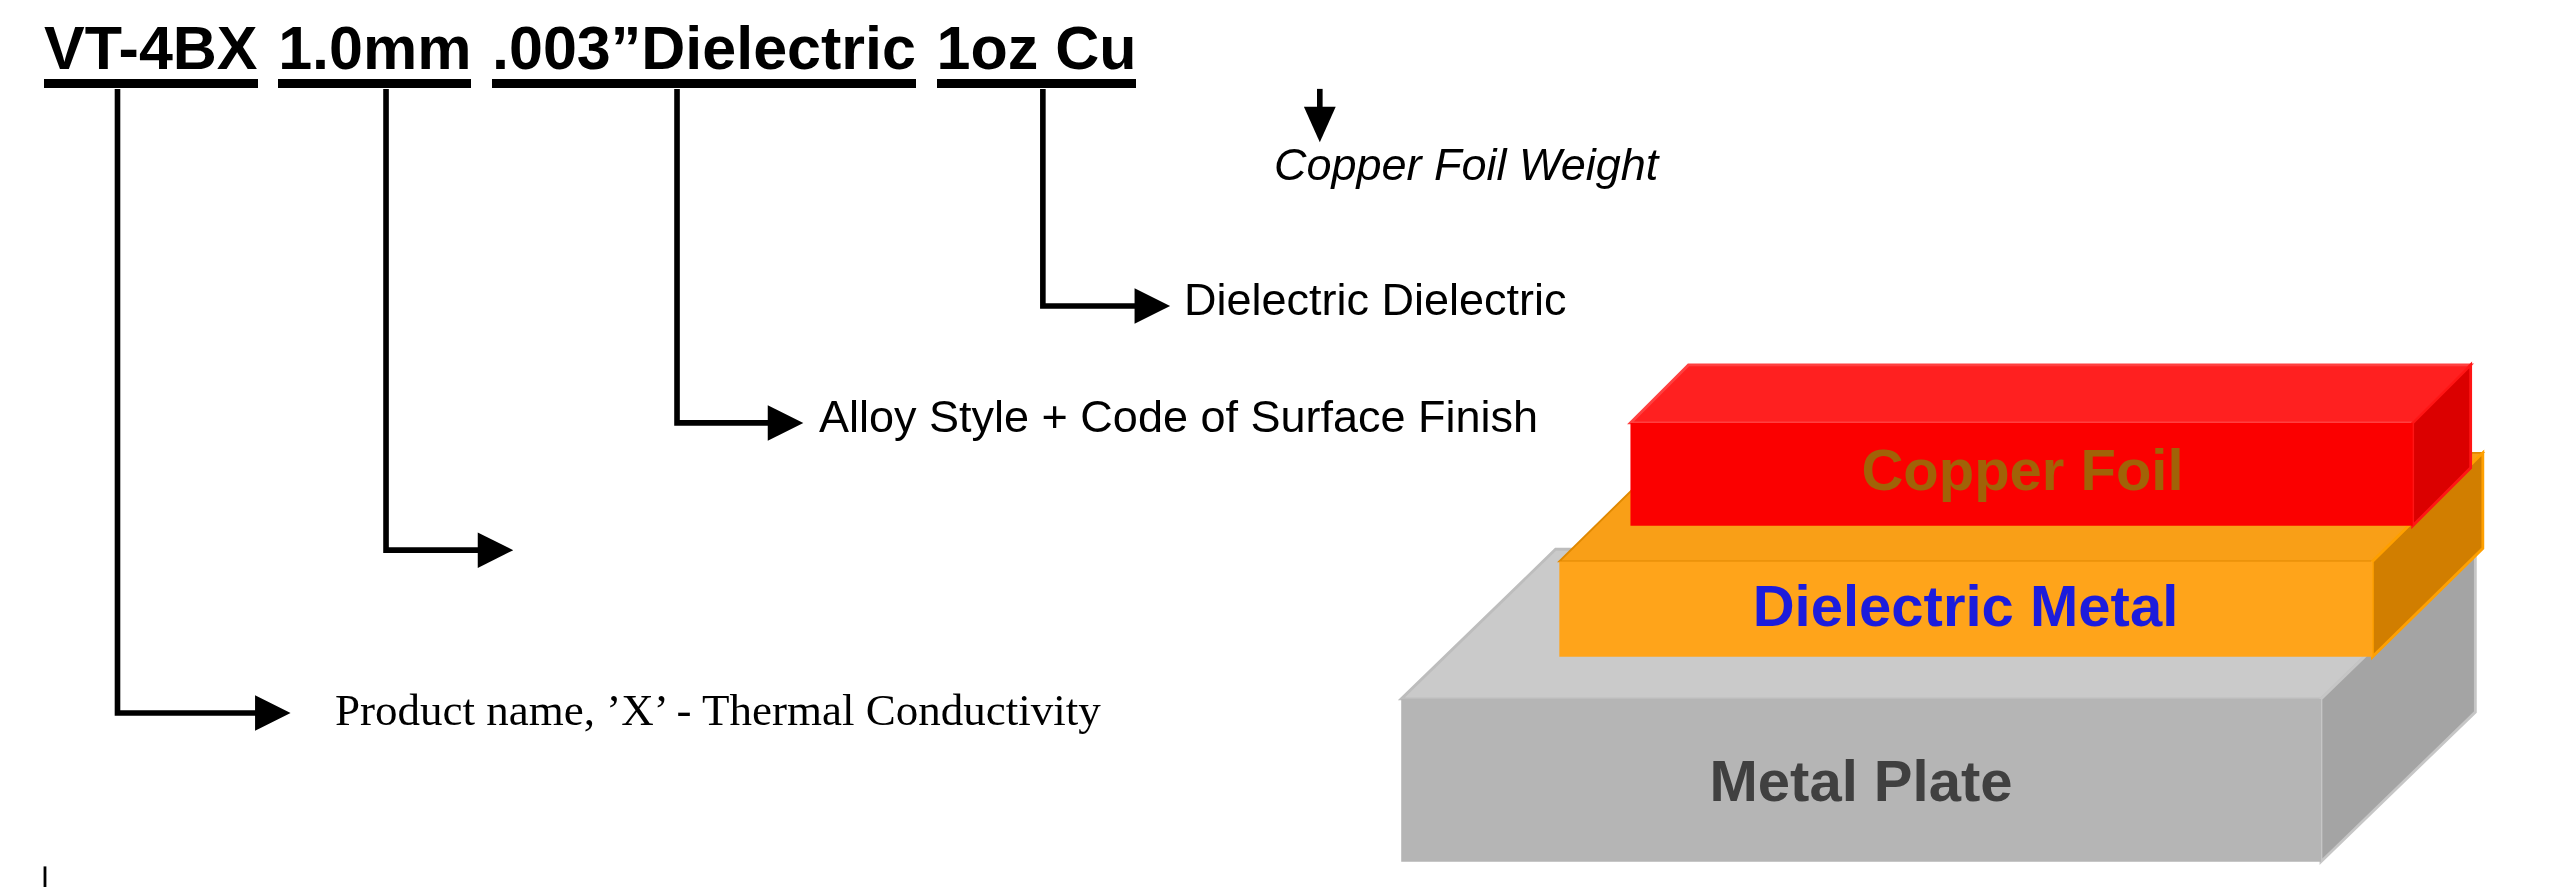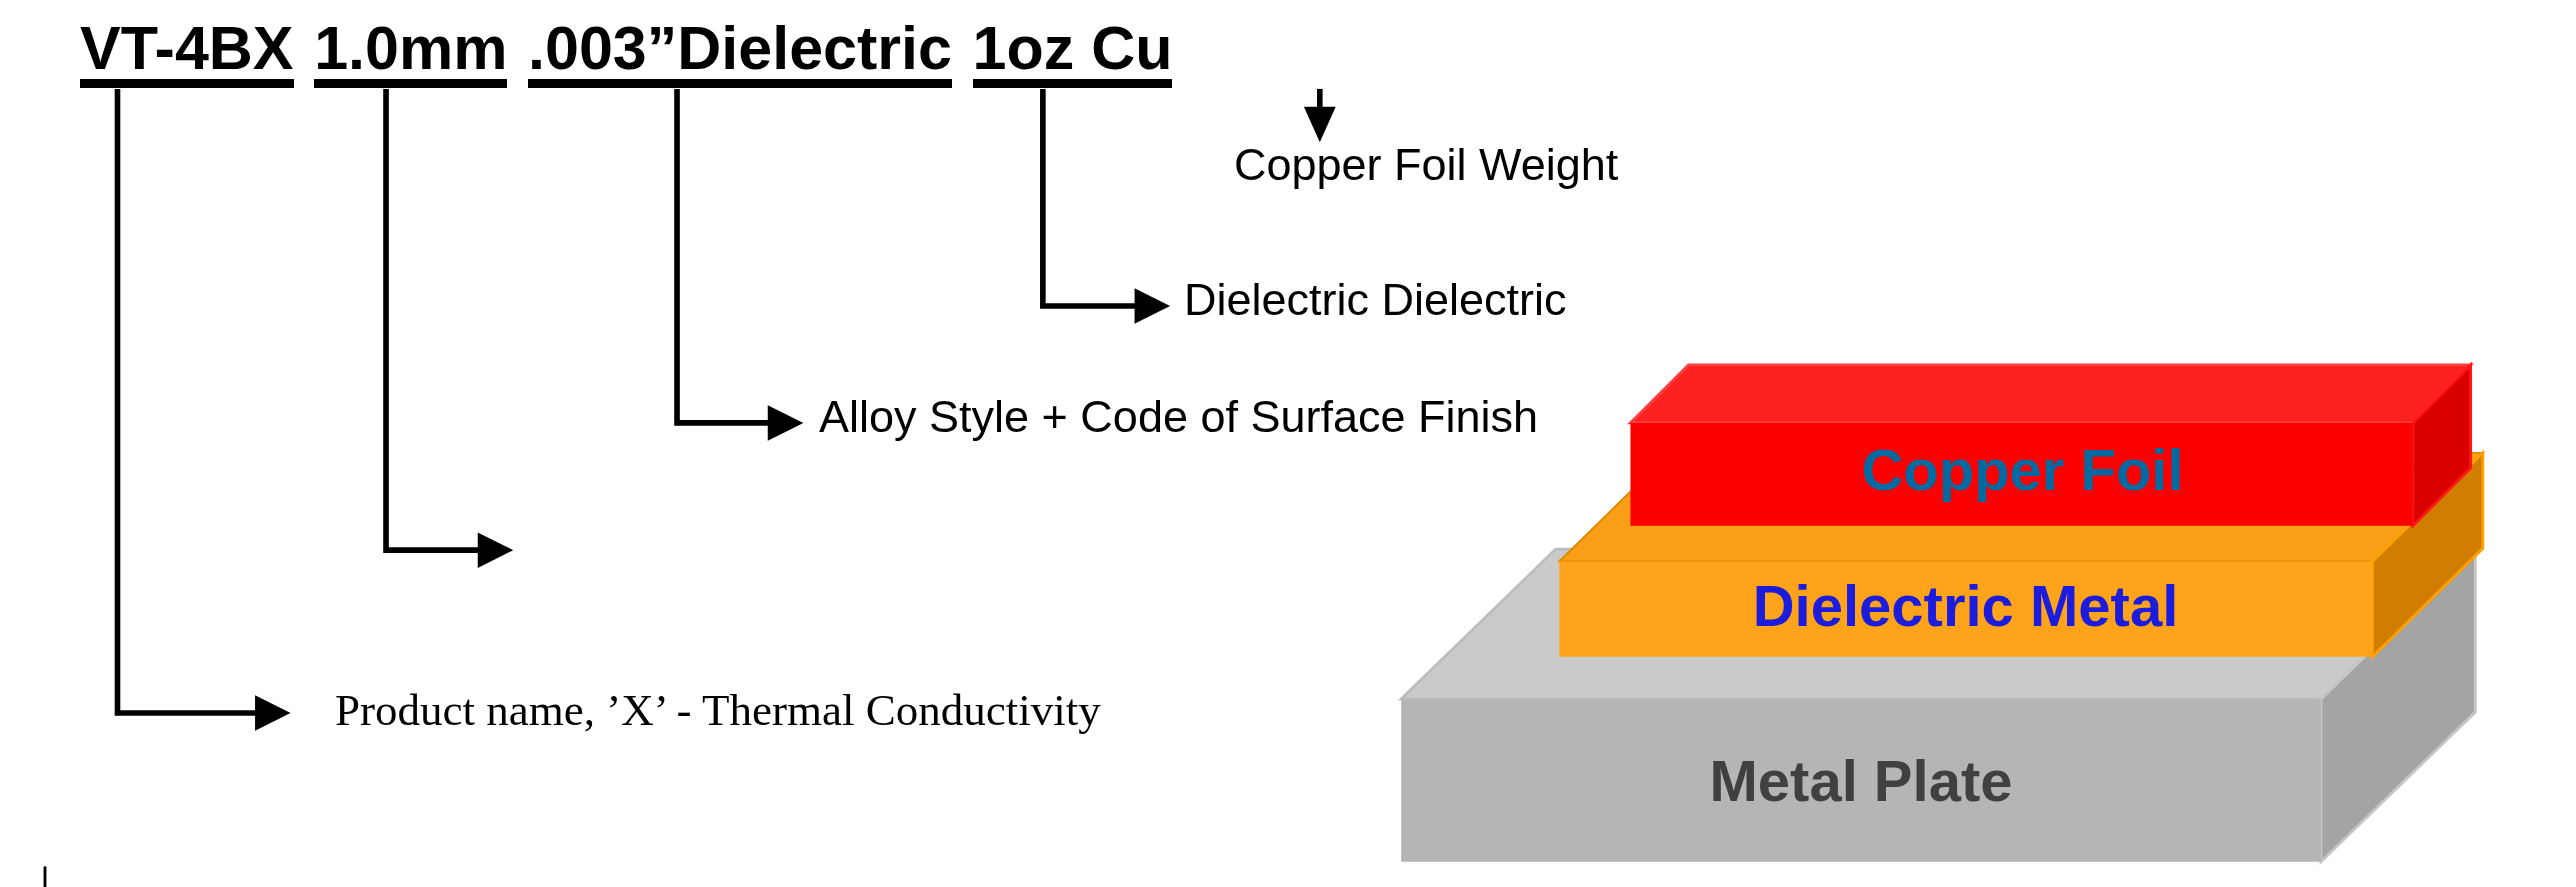--- a/index.html
+++ b/index.html
@@ -8,21 +8,21 @@
     width:2576px;height:887px;
     background:#ffffff;
     font-family:"Liberation Sans",sans-serif;
     overflow:hidden;
   }
   .lines-svg{position:absolute;left:0;top:0;width:2576px;height:887px;}
   .title-row{
     position:absolute;left:44px;top:18px;
     display:flex;gap:20.6px;
     font-weight:bold;font-size:61px;line-height:61px;
-    color:#000;white-space:nowrap;margin-left:36px;
+    color:#000;white-space:nowrap;
   }
   .title-seg{border-bottom:9.4px solid #000;}
   .callout-label{
     position:absolute;
     font-size:45px;line-height:56px;color:#000;white-space:nowrap;
   }
   .layer-label{
     position:absolute;
     font-weight:bold;font-size:58px;line-height:66px;
     text-align:center;white-space:nowrap;
@@ -81,23 +81,23 @@
     <rect x="46" y="926" width="3" height="22" fill="#000"></rect>
   </svg>
 
   <div class="title-row">
     <span class="title-seg">VT-4BX</span>
     <span class="title-seg">1.0mm</span>
     <span class="title-seg">.003”Dielectric</span>
     <span class="title-seg">1oz Cu</span>
   </div>
 
-  <div class="callout-label" style="left:1234px;top:137px;">Copper Foil Weight</div>
+  <div class="callout-label" style="left:1274px;top:137px;font-style:italic;">Copper Foil Weight</div>
   <div class="callout-label" style="left:1184px;top:272px;">Dielectric Dielectric</div>
   <div class="callout-label" style="left:819px;top:389px;">Alloy Style + Code of Surface Finish</div>
   <div class="callout-label" style="left:335px;top:682px;font-family:Liberation Serif, serif;">Product name, ’X’ - Thermal Conductivity</div>
 
-  <div class="layer-label" style="left:1631px;top:437px;width:783px;color:#0369a1;">Copper Foil</div>
+  <div class="layer-label" style="left:1631px;top:437px;width:783px;color:#a16207;">Copper Foil</div>
   <div class="layer-label" style="left:1559px;top:573px;width:813px;color:#1C1CDC;">Dielectric Metal</div>
   <div class="layer-label" style="left:1401px;top:748px;width:920px;color:#404040;">Metal Plate</div>
 
 </div>
 
 
 </body></html>

